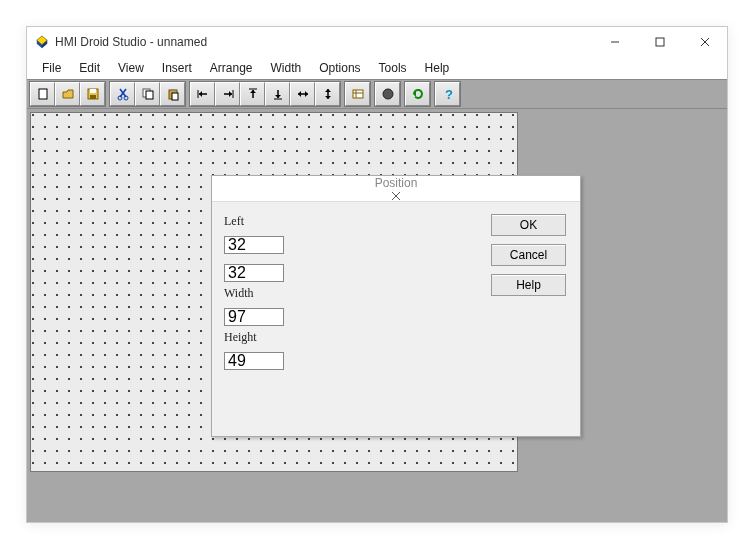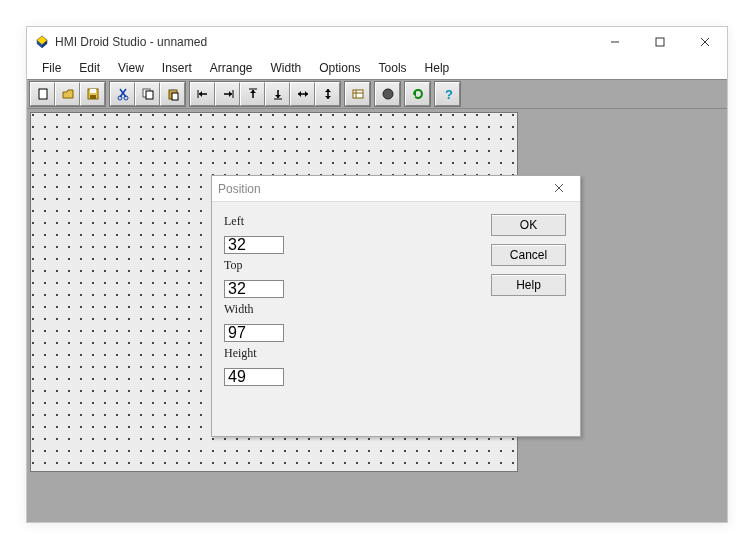--- a/index.html
+++ b/index.html
@@ -18,21 +18,21 @@
   .tbtn { width: 25px; height: 24px; border: 1px solid #fff; border-right-color:#888; border-bottom-color:#888; background: linear-gradient(#eee,#d6d6d6); display:flex; align-items:center; justify-content:center; }
   .client { flex:1; background:#a7a7a7; position: relative; overflow: hidden; }
   .canvas { position:absolute; left:3px; top:3px; width:488px; height:360px; background:#ececec; border:1px solid #777; }
   .dotgrid { position:absolute; inset:0; background-image: radial-gradient(#444 0.8px, transparent 0.8px); background-size: 12px 12px; background-position: 8px 8px; }
   .placed-button { position:absolute; left:32px; top:32px; width:97px; height:49px; background:#ededed; border:2px outset #fff; display:flex; align-items:center; justify-content:center; font-weight:bold; font-size:13px; color:#111; }
   .sel-handle { position:absolute; width:6px; height:6px; background:#000; }
   .h-tl{left:-4px;top:-4px;} .h-tr{right:-4px;top:-4px;} .h-bl{left:-4px;bottom:-4px;} .h-br{right:-4px;bottom:-4px;}
   .h-t{left:50%;top:-4px;transform:translateX(-50%);} .h-b{left:50%;bottom:-4px;transform:translateX(-50%);}
   .h-l{left:-4px;top:50%;transform:translateY(-50%);} .h-r{right:-4px;top:50%;transform:translateY(-50%);}
   .dialog { position:absolute; left:184px; top:66px; width:370px; height:262px; background:#f0f0f0; border:1px solid #aaa; box-shadow:2px 2px 3px rgba(0,0,0,0.2); }
-  .dlg-title { height:26px; border-bottom:1px solid #ddd; display:flex; align-items:center; padding:0 6px; font-size:12px; color:#888; background:#fff; }
+  .dlg-title { height:26px; border-bottom:1px solid #ddd; display:flex; align-items:center; padding:0 6px; font-size:12px; color:#888; background:#fff;flex-direction:column; }
   .dlg-title span { flex:1; }
   .dlg-close { width:30px; text-align:center; color:#555; }
   .dlg-body { position:relative; padding:12px; font-size:12px; color:#222; }
   .field { margin-bottom:4px; }
   .field label { display:block; margin-bottom:1px;font-family:Liberation Serif, serif; }
   .field input { width:60px; height:18px; border:1px solid #888; padding:0 3px; font-size:16px; background:#fff;margin-top:6px; }
   .dlg-buttons { position:absolute; right:14px; top:12px; display:flex; flex-direction:column; gap:8px; }
   .dlg-buttons button { width:75px; height:22px; font-size:12px; background:#e8e8e8; border:1px solid #999; box-shadow:0 1px 0 #fff inset; }
 </style>
 </head>
@@ -212,21 +212,20 @@
               <line x1="9" y1="1" x2="1" y2="9" stroke="#555"></line>
             </svg>
         </div>
       </div>
       <div class="dlg-body">
         <div class="field">
           <label>Left</label>
           <input value="32" style="">
         </div>
         <div class="field">
-          <label>Top</label>
           <input value="32" style="">
         </div>
         <div class="field">
           <label>Width</label>
           <input value="97" style="">
         </div>
         <div class="field">
           <label>Height</label>
           <input value="49" style="">
         </div>

